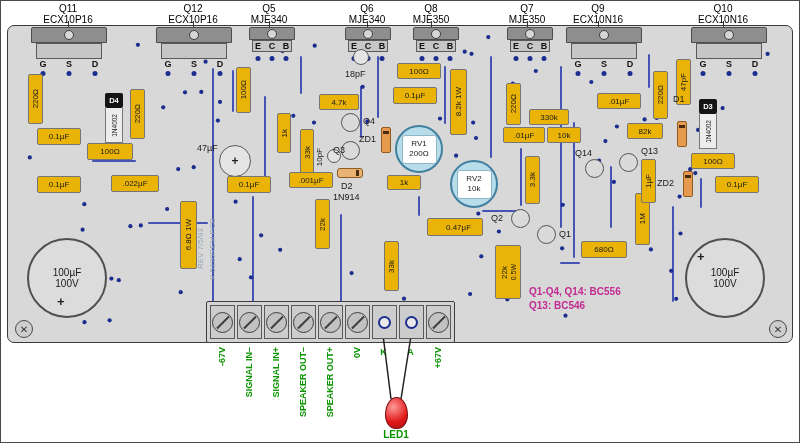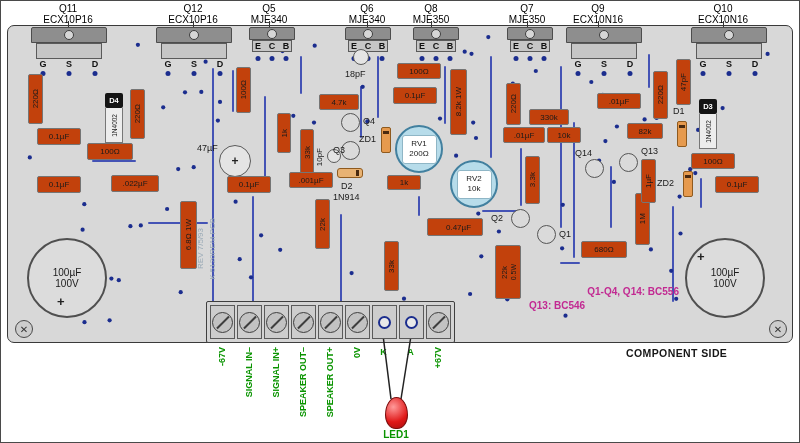--- a/index.html
+++ b/index.html
@@ -6,21 +6,21 @@
   .stage{position:relative;width:800px;height:443px;background:#ffffff;border:1px solid #4a4a4a;
          font-family:"Liberation Sans",sans-serif;overflow:hidden;box-sizing:border-box;}
   .board{position:absolute;left:6px;top:24px;width:786px;height:318px;background:#d8d8d8;
          border:1.5px solid #3a3a3a;border-radius:7px;z-index:0;box-sizing:border-box;}
   svg.lay{position:absolute;left:0;top:0;pointer-events:none;}
   #traces{z-index:1;}
   #led-legs{z-index:3;}
 
   .p{position:absolute;box-sizing:border-box;display:flex;align-items:center;justify-content:center;
      z-index:2;color:#1a1a1a;}
-  .rh,.rv{background:#c2410c;border:1px solid #757575;border-radius:2px;font-size:8px;}
+  .rh,.rv{background:#eab308;border:1px solid #757575;border-radius:2px;font-size:8px;}
   .vt{writing-mode:vertical-rl;transform:rotate(180deg);font-size:8px;white-space:nowrap;}
   .s2{font-size:7px;margin-left:1px;}
   .txt{font-size:9px;justify-content:flex-start;white-space:nowrap;}
   .txtv{font-size:8px;}
   .mtxt{justify-content:flex-start;font-size:10px;font-weight:bold;color:#c22a92;white-space:nowrap;}
   .gray{color:#9aaab6;}
   .gray .vt{font-size:8px;color:#9aaab6;}
   .circ{border:1.5px solid #5a5a5a;border-radius:50%;background:#e4e4e4;font-size:12px;font-weight:bold;color:#222;}
   .capc{border:2px solid #4f4f4f;border-radius:50%;background:#dcdcdc;flex-direction:column;line-height:1.15;font-size:10px;}
   .capc .cl{font-size:10px;}
@@ -474,21 +474,21 @@
       </div>
       <div class="p rh" style="position: absolute; left: 596px; top: 92px; width: 44px; height: 16px;">
         <span>.01µF</span>
       </div>
       <div class="p rv" style="position: absolute; left: 675px; top: 58px; width: 15px; height: 46px;">
         <span class="vt">47pF</span>
       </div>
       <div class="p rv" style="position: absolute; left: 652px; top: 70px; width: 15px; height: 48px;">
         <span class="vt">220Ω</span>
       </div>
-      <div class="p txt" style="position: absolute; left: 672px; top: 104px; width: 18px; height: 11px;">
+      <div class="p txt" style="position: absolute; left: 672px; top: 92px; width: 18px; height: 11px;">
         <span>D1</span>
       </div>
       <div class="p zen" style="position: absolute; left: 676px; top: 120px; width: 10px; height: 26px;"></div>
       <div class="p dblk" style="position: absolute; left: 698px; top: 98px; width: 18px; height: 50px;">
         <div class="dhdr">
           <span>D3</span>
         </div>
         <div class="dbdy">
           <span class="vt t2">1N4002</span>
         </div>
@@ -504,21 +504,21 @@
       </div>
       <div class="p zen" style="position: absolute; left: 682px; top: 170px; width: 10px; height: 26px;"></div>
       <div class="p rh" style="position: absolute; left: 714px; top: 175px; width: 44px; height: 17px;">
         <span>0.1µF</span>
       </div>
       <div class="p capc" style="position: absolute; left: 684px; top: 237px; width: 80px; height: 80px;">
         <span class="cl">100µF</span>
         <span class="cl">100V</span>
         <span class="plus" style="top: 10px; left: 10px;">+</span>
       </div>
-      <div class="p mtxt" style="position: absolute; left: 528px; top: 284px; width: 150px; height: 13px; justify-content: flex-end;">
+      <div class="p mtxt" style="position: absolute; left: 528px; top: 284px; width: 150px; height: 13px;">
         <span>Q1-Q4, Q14: BC556</span>
       </div>
       <div class="p mtxt" style="position: absolute; left: 528px; top: 298px; width: 110px; height: 13px;">
         <span>Q13: BC546</span>
       </div>
       <div class="p gray" style="position: absolute; left: 194px; top: 205px; width: 11px; height: 85px;">
         <span class="vt">REV 7/5/93</span>
       </div>
       <div class="p gray" style="position: absolute; left: 206px; top: 200px; width: 11px; height: 95px;">
         <span class="vt">K 5120REM PCB</span>
@@ -584,14 +584,13 @@
     </div>
 
   <svg id="led-legs" class="lay" width="800" height="443">
     <line x1="382.5" y1="338" x2="390" y2="398" stroke="#222" stroke-width="1.5"></line>
     <line x1="409.5" y1="338" x2="400" y2="398" stroke="#222" stroke-width="1.5"></line>
   </svg>
 
   <div id="led-bulb"></div>
   <div id="led-label">LED1</div>
 
-  <div id="component-side">COMPONENT SIDE</div>
 </div>
 
 </body></html>

